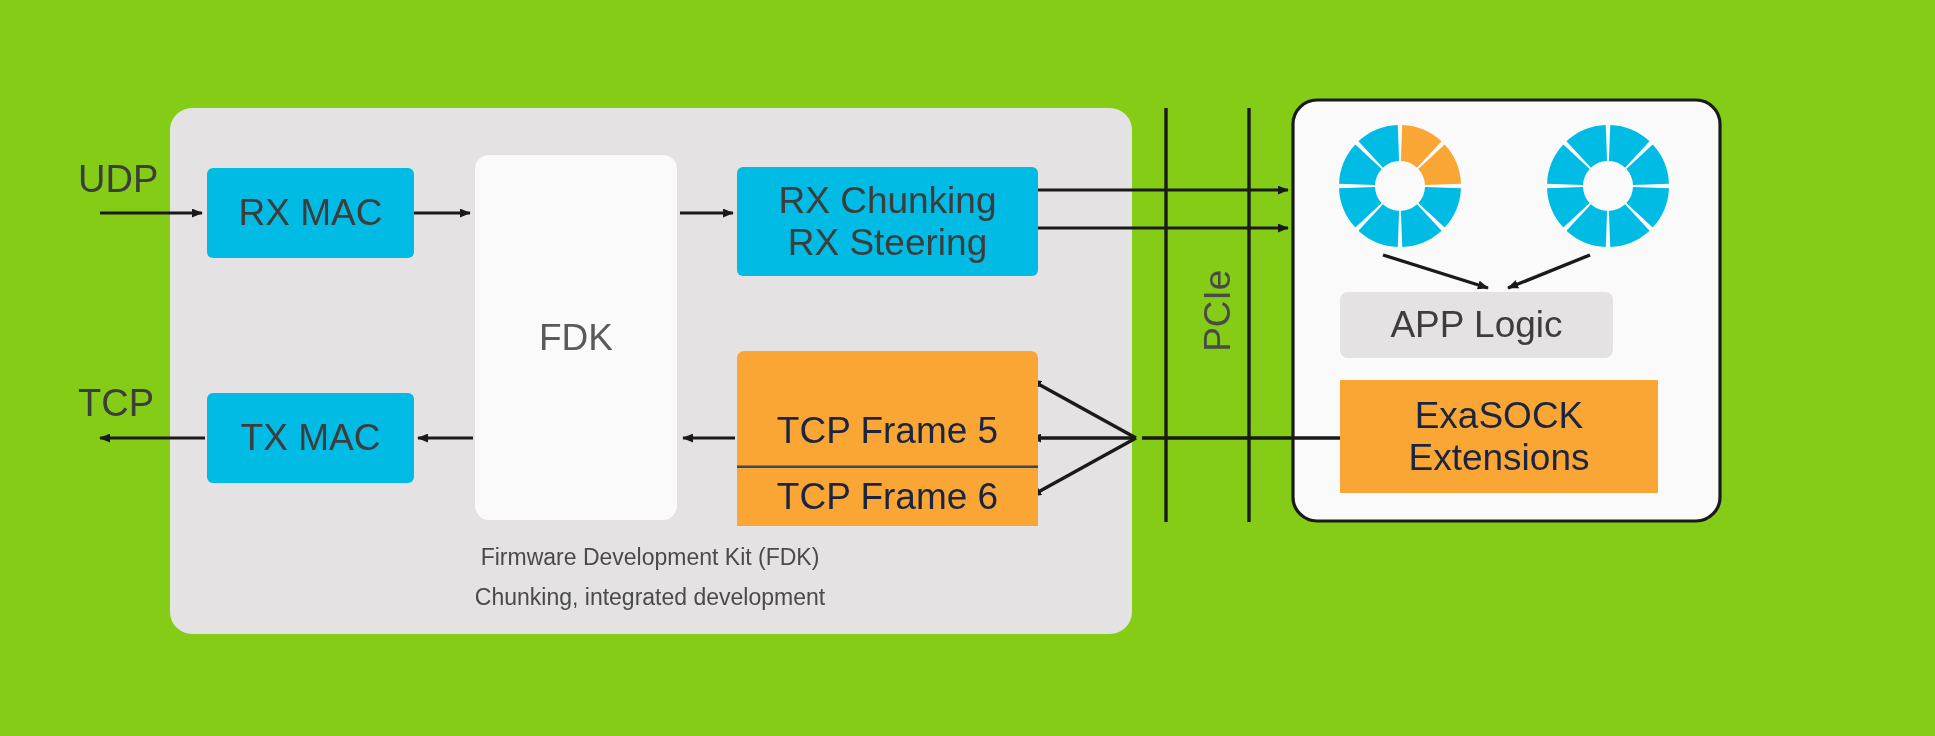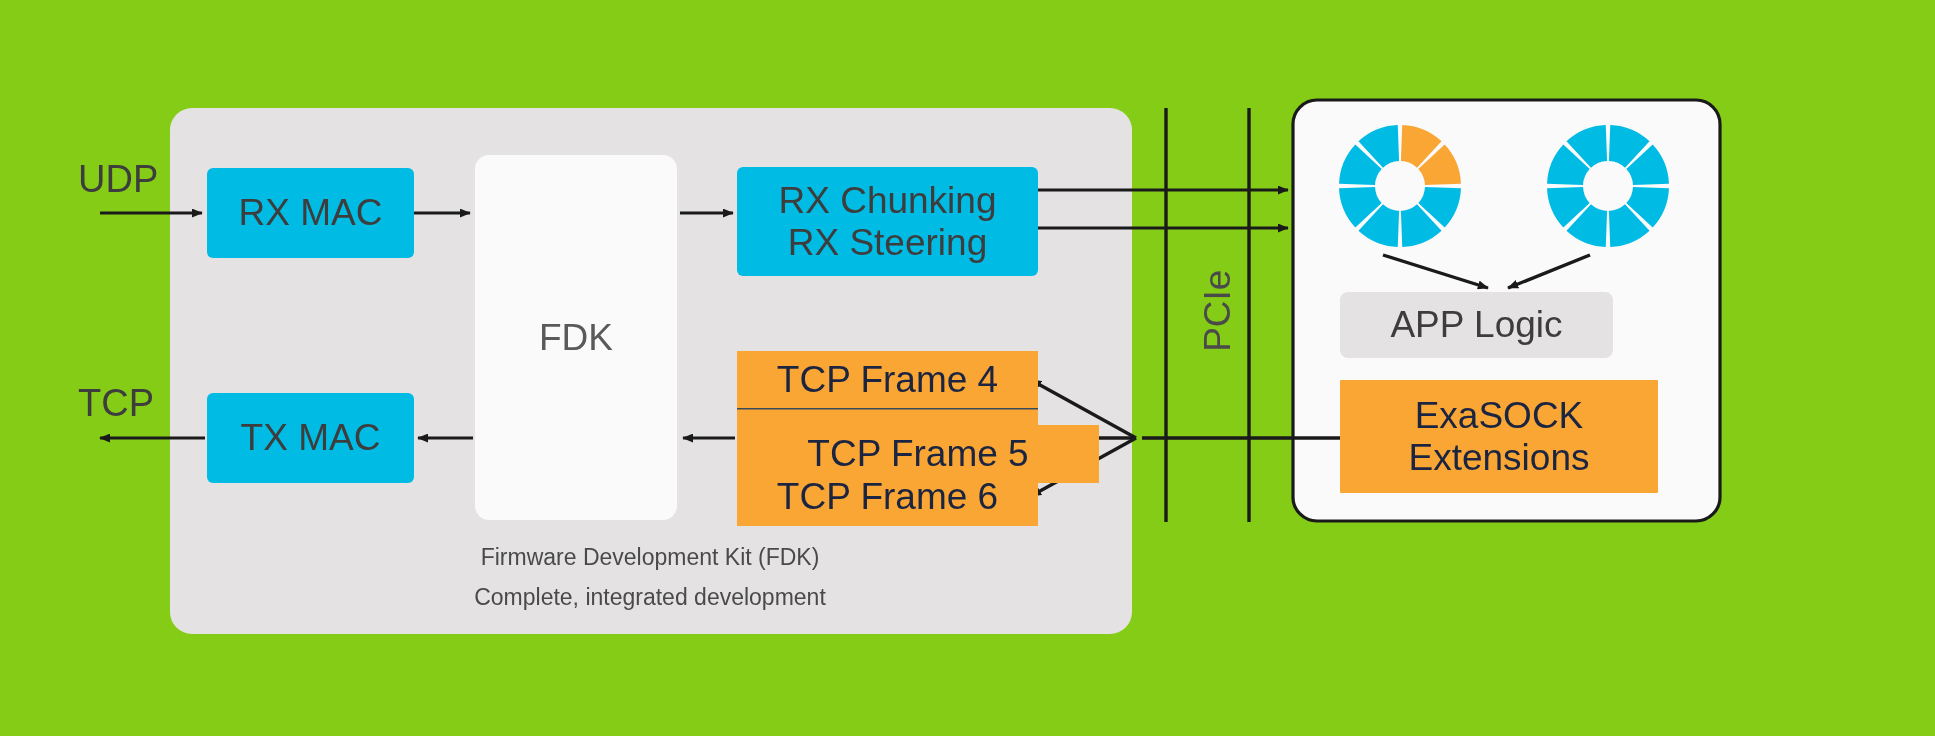--- a/index.html
+++ b/index.html
@@ -94,26 +94,25 @@
 
   <div class="boxlabel cyanbox" style="left:207px;top:168px;width:207px;height:90px;">RX MAC</div>
 
   <div class="boxlabel cyanbox" style="left:207px;top:393px;width:207px;height:90px;">TX MAC</div>
 
   <div class="boxlabel whitebox" style="left:475px;top:155px;width:202px;height:365px;">FDK</div>
 
   <div class="boxlabel cyanbox" style="left:737px;top:167px;width:301px;height:109px;">RX Chunking
 RX Steering</div>
 
-  <div class="boxlabel orangebox" style="left:737px;top:351px;width:301px;height:57px;">TCP Frame 4</div>
-  <div class="boxlabel orangebox" style="left:737px;top:425px;width:362px;height:58px;">TCP Frame 5</div>
+  <div class="boxlabel orangebox" style="left:737px;top:402px;width:301px;height:58px;">TCP Frame 5</div>
   <div class="boxlabel orangebox" style="left:737px;top:468px;width:301px;height:58px;">TCP Frame 6</div>
 
   <div class="txt caption" style="left:270px;top:545px;width:760px;">Firmware Development Kit (FDK)</div>
-  <div class="txt caption" style="left:270px;top:585px;width:760px;">Complete, integrated development</div>
+  <div class="txt caption" style="left:270px;top:585px;width:760px;">Chunking, integrated development</div>
 
   <div class="txt pcie" style="left:1158px;top:290px;width:120px;text-align:center;">PCIe</div>
 
   <div class="boxlabel greybox" style="left:1340px;top:292px;width:273px;height:66px;">APP Logic</div>
 
   <div class="boxlabel orangebox" style="left:1340px;top:380px;width:318px;height:113px;border-radius:1px;">ExaSOCK
 Extensions</div>
 
 </div>
 

